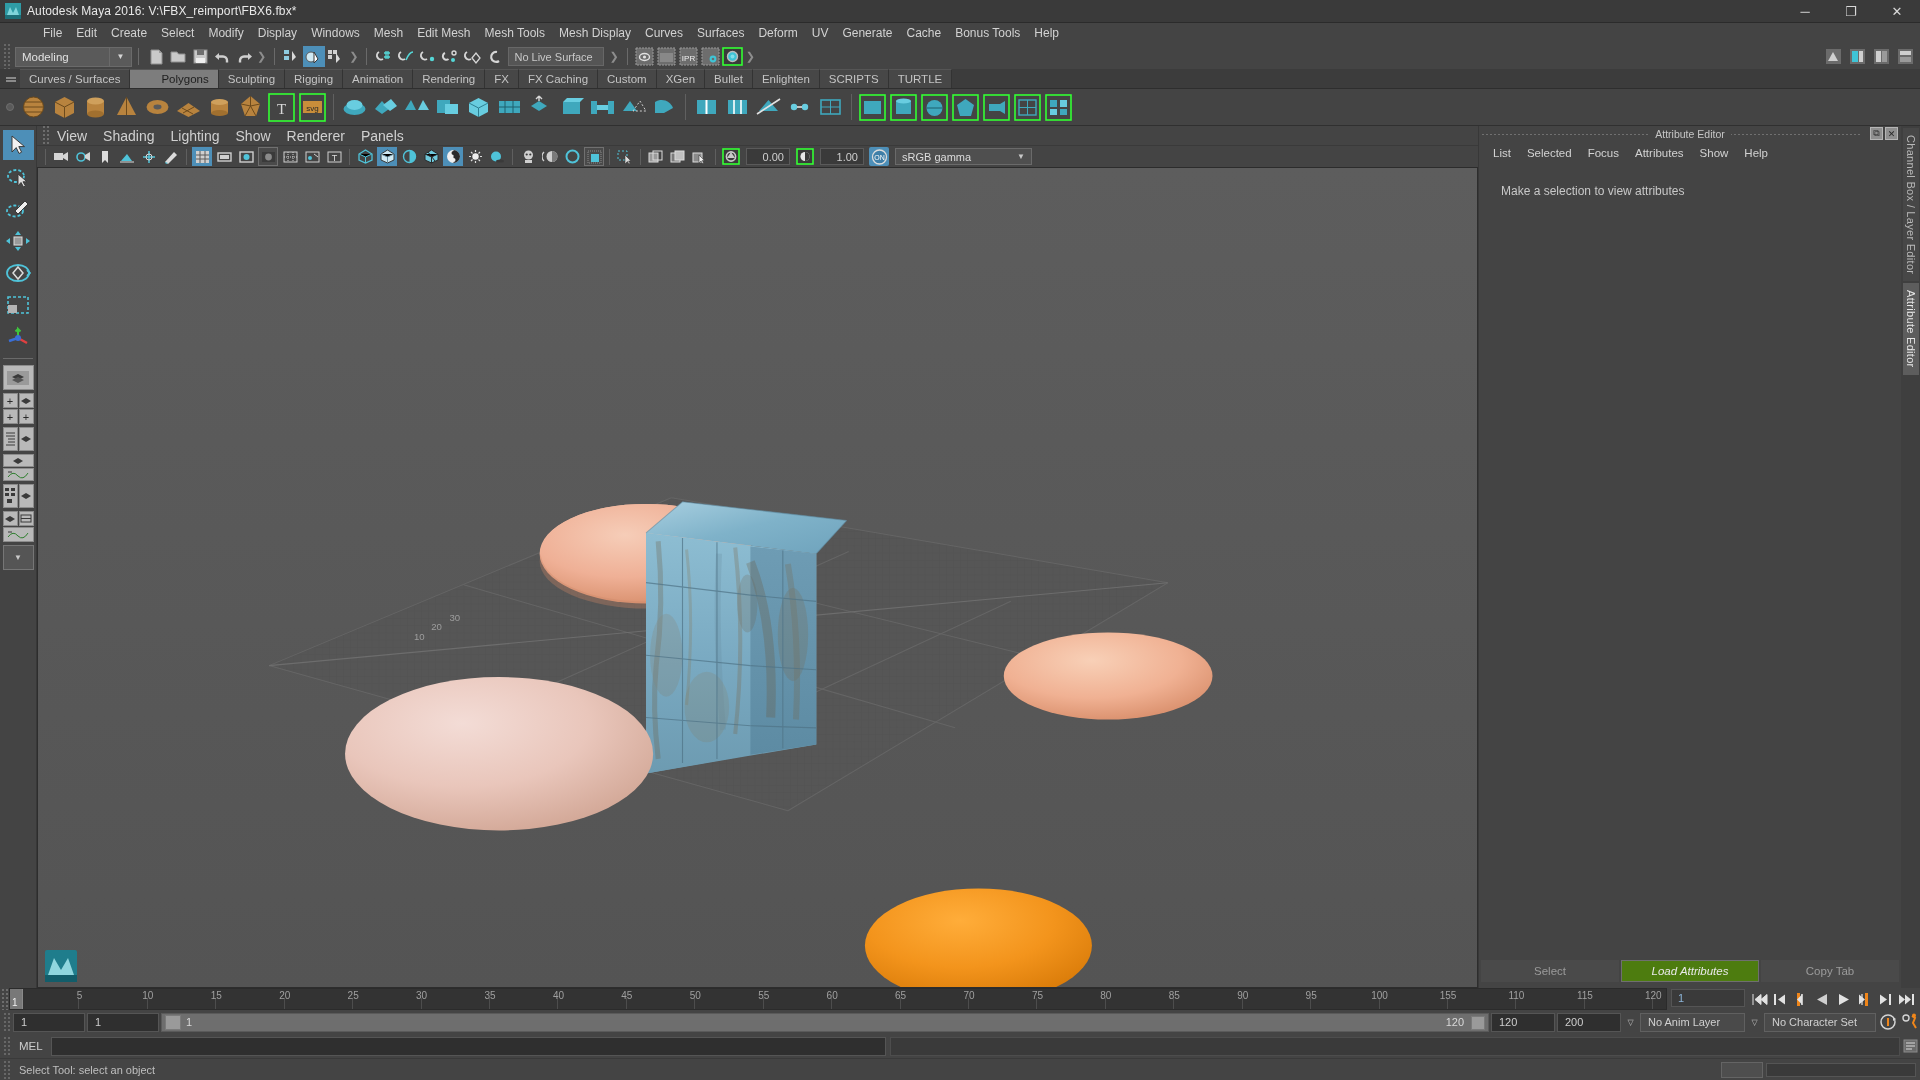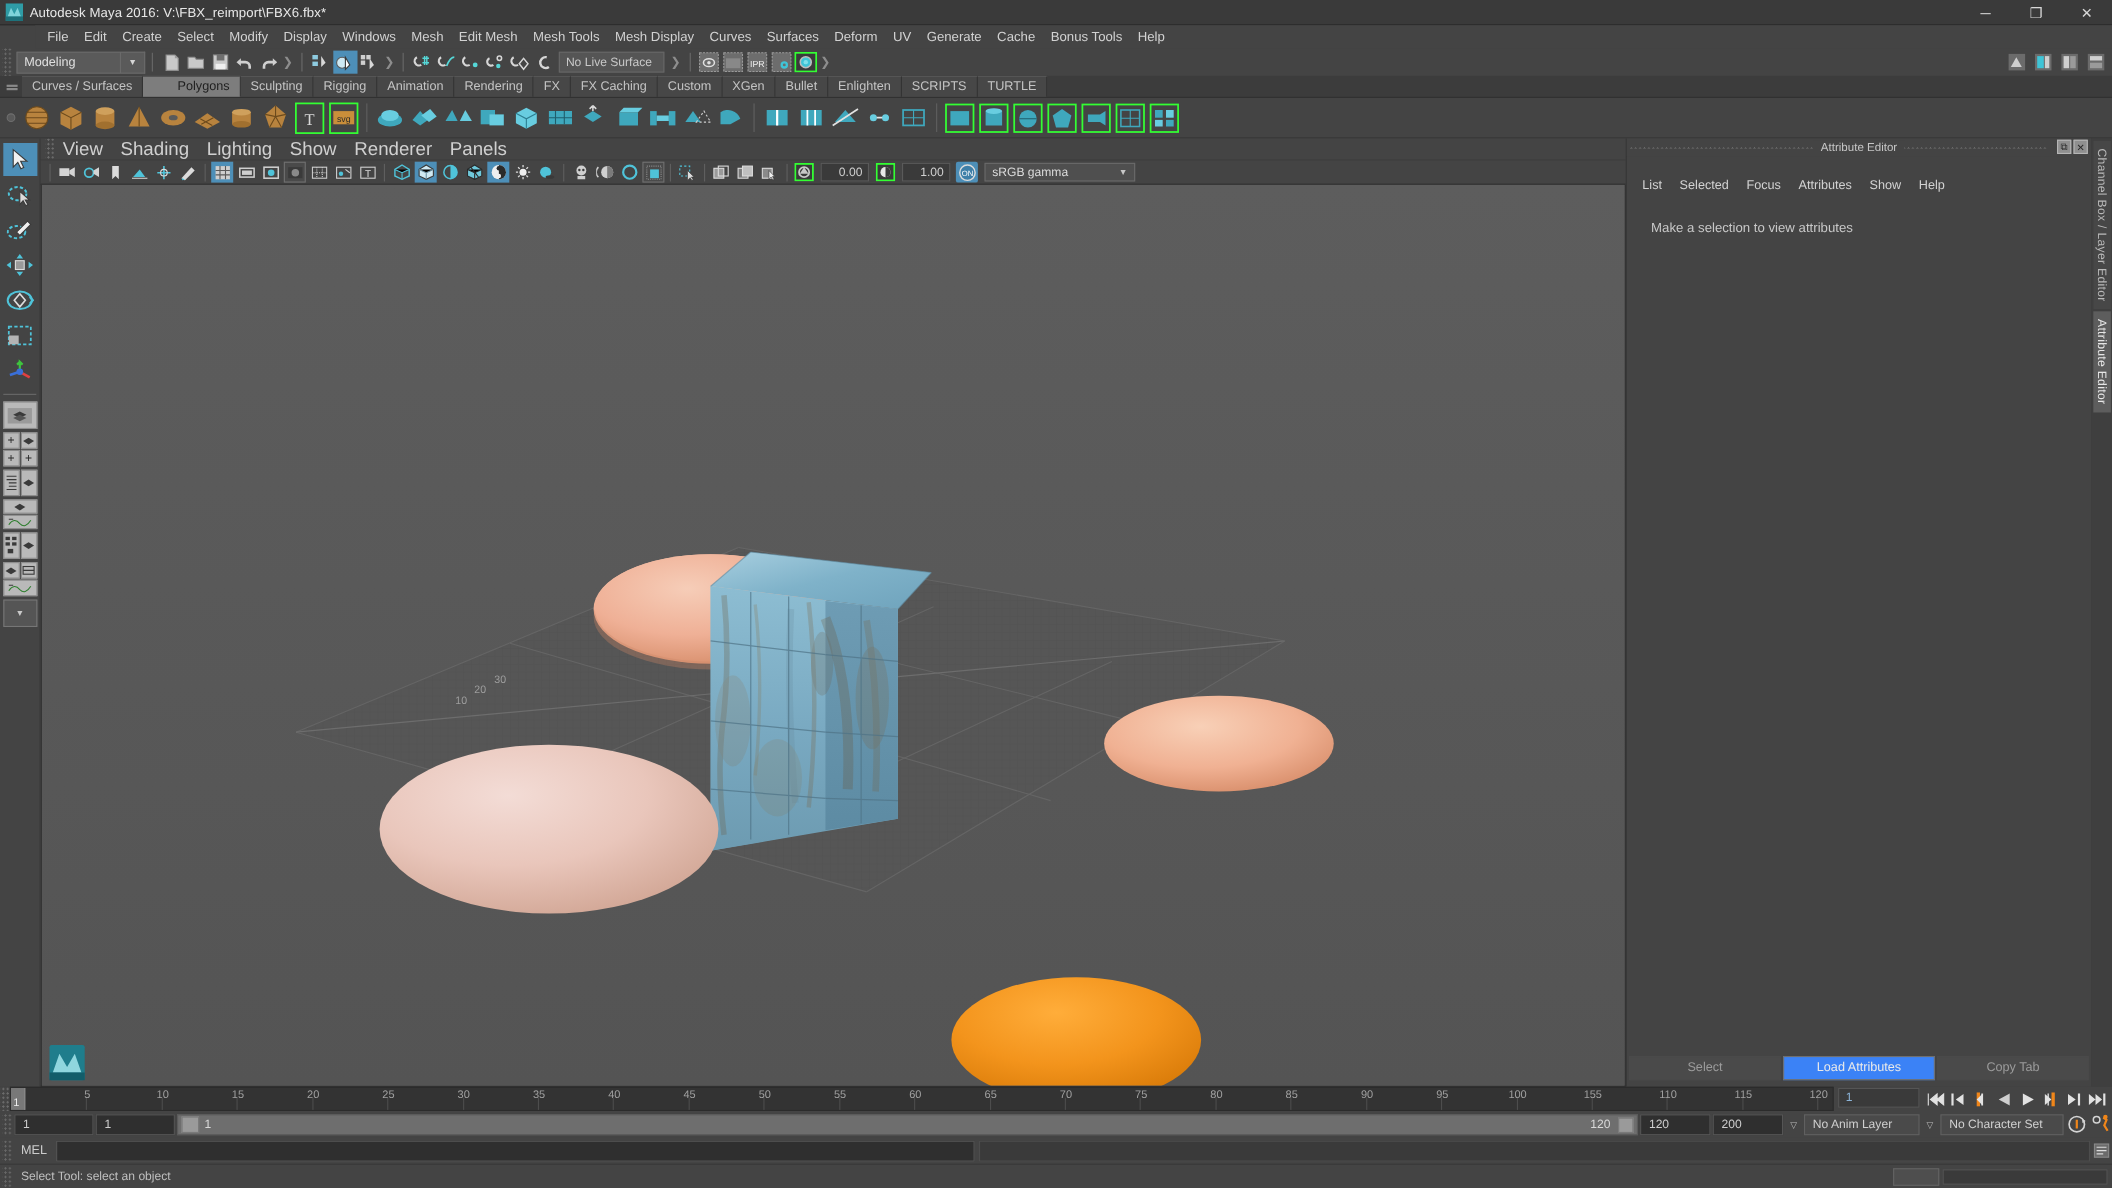--- a/index.html
+++ b/index.html
@@ -113,21 +113,21 @@
   .viewcol { flex: 1; display: flex; flex-direction: column; min-width: 0; }
   .panelbar {
     height: 20px; background: #444444; display:flex; align-items:center; flex:none;
     padding-left: 4px; border-bottom: 1px solid #3a3a3a;
   }
   .panel-grip {
     width: 8px; height: 100%; flex:none;
     background-image: radial-gradient(#6d6d6d 1px, transparent 1.1px);
     background-size: 4px 4px; background-position: 1px 3px;
   }
-  .panelmenu { color: #d0d0d0; font-size: 17px; padding: 2px 8px; }
+  .panelmenu { color: #d0d0d0; font-size: 14px; padding: 2px 8px; }
 
   .viewtools {
     height: 22px; background: #444444; display:flex; align-items:center; flex:none;
     padding-left: 4px; gap:0; border-bottom: 1px solid #2c2c2c;
   }
   .vicon { width: 20px; height: 19px; display:flex;align-items:center;justify-content:center;flex:none;margin:0 1px;}
   .vicon.on { background: #4d8fb8; }
   .vicon.framed { border: 1px solid #707070; background: #4a4a4a; }
   .vsep { width: 1px; height: 16px; background: #5f5f5f; margin: 0 4px; flex:none;}
   .numfield {
@@ -158,30 +158,30 @@
     position:absolute; top: 7px; height: 2px;
     background-image: radial-gradient(#707070 1px, transparent 1.1px);
     background-size: 4px 4px;
   }
   .attr-title .dotsL { left: 2px; right: 60%; }
   .attr-title .dotsR { left: 46%; right: 40px; }
   .attr-title .lbl { font-size: 10.5px; color: #c6c6c6; background: #444; padding: 0 6px; position: relative; z-index:2;}
   .attr-title .btns { position:absolute; right: 3px; top: 1px; display:flex; gap:2px; z-index:3;}
   .attr-title .tb { width: 13px; height: 13px; background: #8f8f8f; border:1px solid #b5b5b5;
     display:flex; align-items:center; justify-content:center; color:#2a2a2a; font-size:9px;}
-  .attr-menu { height: 22px; display:flex; align-items:center; padding-left: 6px; flex:none;margin-top:16px;}
+  .attr-menu { height: 22px; display:flex; align-items:center; padding-left: 6px; flex:none;}
   .attr-menu .mi { color:#d2d2d2; font-size:11.5px; padding: 2px 8px;}
   .attr-body { flex:1; padding: 20px 0 0 22px; }
   .attr-hint { color:#c8c8c8; font-size:12px; }
   .attr-btns { height: 30px; display:flex; align-items:center; padding: 0 2px 4px; gap: 2px; flex:none;}
   .attr-btn {
     flex:1; height: 22px; background: #4a4a4a; color: #9b9b9b; font-size: 11.5px;
     display:flex; align-items:center; justify-content:center; border: 1px solid #4a4a4a;
   }
-  .attr-btn.primary { background: #3b82f6; color: #e9e9e9; border-color:#6f6f6f; }
+  .attr-btn.primary { background: #4d7c0f; color: #e9e9e9; border-color:#6f6f6f;font-style:italic; }
 
   
   .sidetabs { width: 19px; background: #3f3f3f; flex:none; display:flex; flex-direction:column; align-items:center; padding-top:2px;}
   .sidetab {
     writing-mode: vertical-rl; font-size: 11px; color:#b8b8b8; padding: 7px 2px;
     background: #474747; margin-bottom: 2px; letter-spacing:.3px;
   }
   .sidetab.active { background: #5d5d5d; color:#e6e6e6; }
 
   

